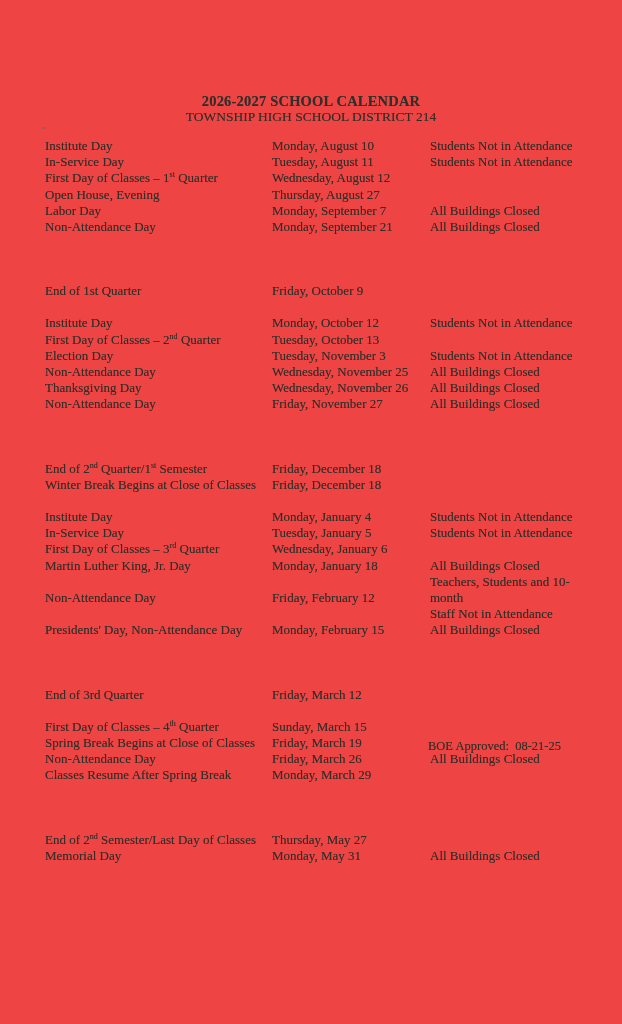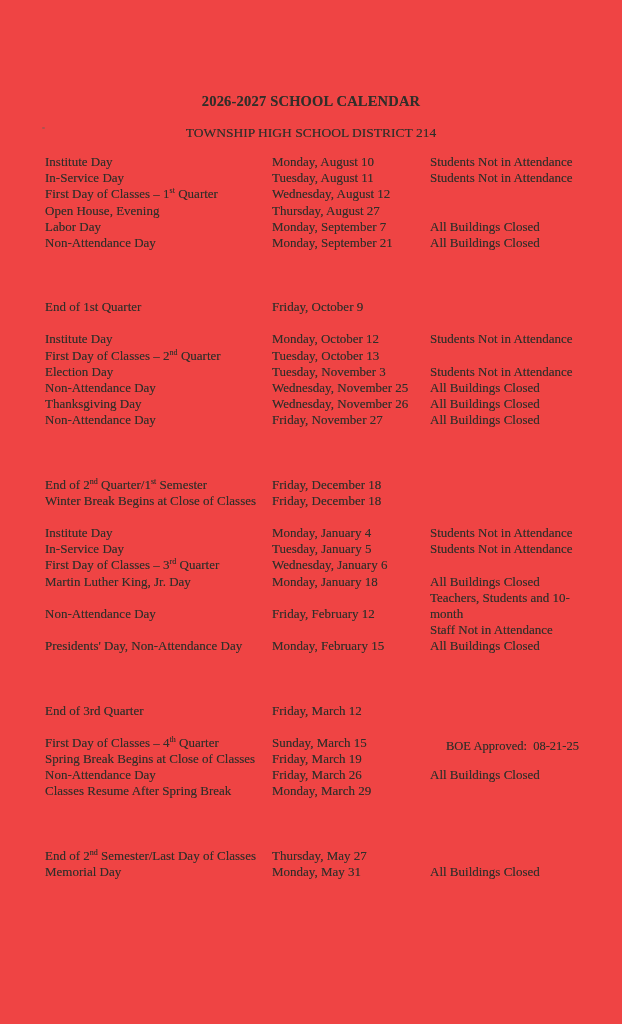--- a/index.html
+++ b/index.html
@@ -23,21 +23,20 @@
   }
   .title {
     font-size: 14.5px;
     font-weight: bold;
     letter-spacing: 0.2px;
     line-height: 15px;
   }
   .subtitle {
     font-size: 13.5px;
     line-height: 15px;
-    margin-top: 16px;
   }
   .scan-artifact {
     position: absolute;
     left: 42px;
     top: 127px;
     width: 3px;
     height: 2px;
     background: rgba(100,95,90,0.45);
     border-radius: 1px;
   }
@@ -62,21 +61,21 @@
   .col-event { width: 227px; flex: 0 0 227px; }
   .col-date  { width: 158px; flex: 0 0 158px; }
   .col-note  { width: 165px; flex: 0 0 165px; }
   sup {
     font-size: 0.62em;
     line-height: 0;
     vertical-align: super;
   }
   .footer {
     position: absolute;
-    left: 446px;
+    left: 428px;
     top: 739px;
     font-size: 12.5px;
     white-space: pre;
   }
 </style>
 </head>
 <body>
 
 <div class="page">
   <div class="header">

